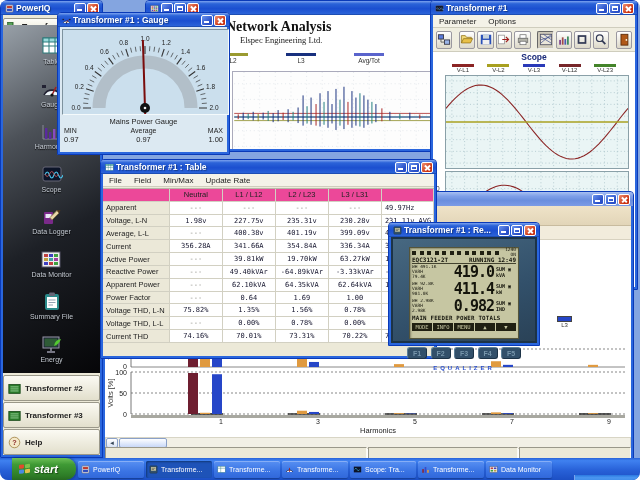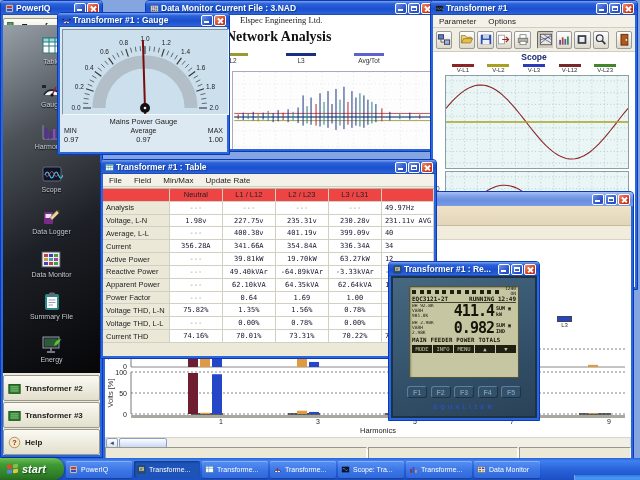--- a/index.html
+++ b/index.html
@@ -1,17 +1,17 @@
 <!DOCTYPE html>
 <html><head>
 <meta charset="utf-8">
 <style>
   * { margin:0; padding:0; box-sizing:border-box; }
   html,body { width:640px; height:480px; overflow:hidden; font-family:"Liberation Sans", sans-serif; }
-  #screen { position:relative; width:640px; height:480px; background:#84a5e0; overflow:hidden; }
+  #screen { position:relative; width:640px; height:480px; background:#84a5e0; overflow:hidden;border-radius:8px; }
 
   
   .win { position:absolute; background:#ece9d8; border:1px solid #0a3ab8;
          box-shadow: inset 0 0 0 2px #2a66dd; border-radius:4px 4px 0 0; }
   .titlebar { height:14px; display:flex; align-items:center; gap:2px; padding:0 3px 0 4px;
     background:linear-gradient(180deg,#7ba2ef 0%,#2b63d8 20%,#1b4fd0 55%,#2a62d8 90%,#16429f 100%);
     color:#fff; font-size:8.5px; font-weight:bold; text-shadow:1px 1px 1px #123a8a;
     border-radius:3px 3px 0 0; white-space:nowrap; overflow:hidden; }
   .titlebar.pale { background:linear-gradient(180deg,#a8c0f2 0%,#7e9fe8 30%,#6a8ede 60%,#7b9be6 100%); }
   .tb-title { flex:1; overflow:hidden; white-space:nowrap; }
@@ -101,26 +101,26 @@
 
   
   #tablewin { left:100px; top:159px; width:337px; height:200px; z-index:6; }
   #ta-grid { position:absolute; left:2px; top:28px; right:2px; height:155px; background:#fff; display:flex; flex-direction:column;
     border-top:1px solid #b8b6a8; }
   .ta-row { flex:1; display:flex; }
   .ta-cell { border-right:1px solid #d2d0c2; border-bottom:1px solid #d2d0c2; display:flex; align-items:center; overflow:hidden; white-space:nowrap; }
   .ta-c0 { width:68px; background:#ebe8d8; font-size:7.5px; color:#222; padding-left:3px; }
   .ta-cv { width:54px; justify-content:center; font-family:"DejaVu Sans Mono", monospace; font-size:7px; color:#15152e; }
   .ta-cl { width:53px; justify-content:flex-start; padding-left:3px; font-family:"DejaVu Sans Mono", monospace; font-size:7px; color:#15152e; }
-  .ta-head .ta-cell { background:#ef4444; font-size:7.5px; color:#222; justify-content:center; font-family:"Liberation Sans",sans-serif; }
+  .ta-head .ta-cell { background:#ec4899; font-size:7.5px; color:#222; justify-content:center; font-family:"Liberation Sans",sans-serif; }
   .dash { color:#8a8a80; }
   #ta-status { position:absolute; left:2px; bottom:2px; right:2px; height:14px; display:flex; gap:1px; }
 
   
-  #meterwin { left:388px; top:222px; width:152px; height:160px; z-index:7;margin-top:39px; }
+  #meterwin { left:388px; top:222px; width:152px; height:124px; z-index:7; }
   #me-body { position:absolute; left:2px; top:14px; right:2px; bottom:2px;
     background:linear-gradient(160deg,#476881,#32506a 60%,#2a4257); border:2px solid #1c3347; }
   #me-lcd { position:absolute; left:16px; top:8px; right:16px; height:92px; background:#c6c6a2;
     border:1px solid #55553a; box-shadow: inset 1px 1px 2px #88886a; padding:1px 2px; font-family:"DejaVu Sans Mono", monospace; color:#15150c; }
   #lcd-dots { display:flex; align-items:center; gap:3.5px; height:7px; }
   #lcd-dots i { width:4px; height:4px; background:#202012; }
   #lcd-counter { margin-left:auto; font-size:4.5px; line-height:1; text-align:right; }
   #lcd-head { display:flex; justify-content:space-between; font-size:6px; font-weight:bold; border-bottom:1px solid #444430; height:8px; }
   .lcd-row { display:flex; align-items:center; height:17px; }
   .lcd-aux { width:26px; font-size:4.5px; line-height:1.1; overflow:hidden; }
@@ -129,21 +129,21 @@
   #lcd-footer { font-size:5.8px; font-weight:bold; height:8px; letter-spacing:0.2px; }
   #lcd-soft { display:flex; gap:1px; height:8px; }
   .softkey { flex:1; background:#202012; color:#c6c6a2; font-size:5.5px; display:flex; align-items:center; justify-content:center; }
   #me-fkeys { position:absolute; left:14px; right:14px; top:108px; display:flex; justify-content:space-between; }
   .fkey { width:20px; height:12px; border-radius:3px; background:#32506a; border:1px solid; border-color:#5d7f97 #1c3347 #1c3347 #5d7f97;
     color:#7796ab; font-size:7px; font-weight:bold; display:flex; align-items:center; justify-content:center; }
   #me-brand { position:absolute; left:0; right:0; top:126px; text-align:center; font-size:6px; font-weight:bold; letter-spacing:3px; color:#2a50d0; }
 
   
   #taskbar { position:absolute; left:0; bottom:0; width:640px; height:22px; z-index:9;
-    background:linear-gradient(180deg,#2862d8 0%,#3f81f0 12%,#2861d8 55%,#1c4fc4 100%); display:flex; align-items:center; }
+    background:linear-gradient(180deg,#2862d8 0%,#3f81f0 12%,#2861d8 55%,#1c4fc4 100%); display:flex; align-items:center;padding-left:12px; }
   #startbtn { height:22px; width:64px; border-radius:0 10px 10px 0;
     background:linear-gradient(180deg,#6cbf56 0%,#3f9a35 30%,#2e7d27 80%,#266a20 100%);
     box-shadow: 1px 0 3px rgba(0,0,0,.4); display:flex; align-items:center; gap:3px; padding-left:6px; }
   #startbtn .stxt { color:#fff; font-size:11px; font-weight:bold; font-style:italic; text-shadow:1px 1px 1px #1a4a14; }
   .taskbtn { width:66px; height:17px; margin-left:2px; border-radius:2px;
     background:linear-gradient(180deg,#5890f2,#3a74e4 60%,#3168da); box-shadow: inset 0 1px 0 #86aef6, 0 1px 1px #16409a;
     display:flex; align-items:center; gap:3px; padding:0 3px; color:#fff; font-size:7px; white-space:nowrap; overflow:hidden; }
   .taskbtn.active { background:#1e53b8; box-shadow: inset 1px 1px 2px #123878; }
   .taskbtn svg { width:9px; height:9px; flex:none; }
   #tray { margin-left:auto; height:22px; width:66px; border-left:1px solid #7aa2ee;
@@ -297,37 +297,36 @@
             <rect x="4" y="6" width="4" height="3" fill="#c04040"></rect>
             <rect x="9" y="6" width="4" height="3" fill="#4040c0"></rect>
             <rect x="14" y="6" width="4" height="3" fill="#40a040"></rect>
             <rect x="4" y="10" width="4" height="3" fill="#c0a040"></rect>
             <rect x="9" y="10" width="4" height="3" fill="#40a0a0"></rect>
             <rect x="14" y="10" width="4" height="3" fill="#a040a0"></rect>
             <rect x="4" y="14" width="4" height="3" fill="#4040c0"></rect>
             <rect x="9" y="14" width="4" height="3" fill="#c04040"></rect>
             <rect x="14" y="14" width="4" height="3" fill="#40a040"></rect>
           </svg></span>
-      <span class="tb-title">Data Monitor Current File :  3.NAD</span>
       <span class="tbtns">
         <span class="tbtn">
             <span class="g-min"></span>
           </span>
         <span class="tbtn">
             <span class="g-max"></span>
           </span>
         <span class="tbtn close">
             <span class="g-x1"></span>
             <span class="g-x2"></span>
           </span>
       </span>
     </div>
     <div id="dm-body">
+      <div id="dm-heading">Network Analysis</div>
       <div id="dm-sub">Elspec Engineering Ltd.</div>
-      <div id="dm-heading">Network Analysis</div>
       <div id="dm-legend">
           <div class="dm-leg">
             <i style="background:#9a9a30"></i>
             <span>L2</span>
           </div>
           <div class="dm-leg">
             <i style="background:#18307e"></i>
             <span>L3</span>
           </div>
           <div class="dm-leg">
@@ -793,21 +792,21 @@
     <div id="ta-grid">
         <div class="ta-row ta-head">
           <div class="ta-cell ta-c0"></div>
           <div class="ta-cell ta-cv">Neutral</div>
           <div class="ta-cell ta-cv">L1 / L12</div>
           <div class="ta-cell ta-cv">L2 / L23</div>
           <div class="ta-cell ta-cv">L3 / L31</div>
           <div class="ta-cell ta-cl"></div>
         </div>
         <div class="ta-row">
-          <div class="ta-cell ta-c0">Analysis</div>
+          <div class="ta-cell ta-c0">Apparent</div>
           <div class="ta-cell ta-cv dash">---</div>
           <div class="ta-cell ta-cv dash">---</div>
           <div class="ta-cell ta-cv dash">---</div>
           <div class="ta-cell ta-cv dash">---</div>
           <div class="ta-cell ta-cl">49.97Hz</div>
         </div>
         <div class="ta-row">
           <div class="ta-cell ta-c0">Voltage, L-N</div>
           <div class="ta-cell ta-cv">1.98v</div>
           <div class="ta-cell ta-cv">227.75v</div>
@@ -926,20 +925,25 @@
             <i></i>
             <i></i>
             <i></i>
             <span id="lcd-counter">1240<br>ON</span>
           </div>
         <div id="lcd-head">
           <span>EQC3121-2T</span>
           <span>RUNNING 12:49</span>
         </div>
         <div id="lcd-rows">
+            <div class="lcd-row">
+              <span class="lcd-aux">WH 491.1K<br>VARH 79.4K</span>
+              <span class="lcd-val">419.0</span>
+              <span class="lcd-unitbox">SUM ▣<br>kVA</span>
+            </div>
             <div class="lcd-row">
               <span class="lcd-aux">WH 92.8K<br>VARH 981.0K</span>
               <span class="lcd-val">411.4</span>
               <span class="lcd-unitbox">SUM ▣<br>kW</span>
             </div>
             <div class="lcd-row">
               <span class="lcd-aux">WH 2.98K<br>VARH 2.98K</span>
               <span class="lcd-val">0.982</span>
               <span class="lcd-unitbox">SUM ▣<br>IND</span>
             </div>

